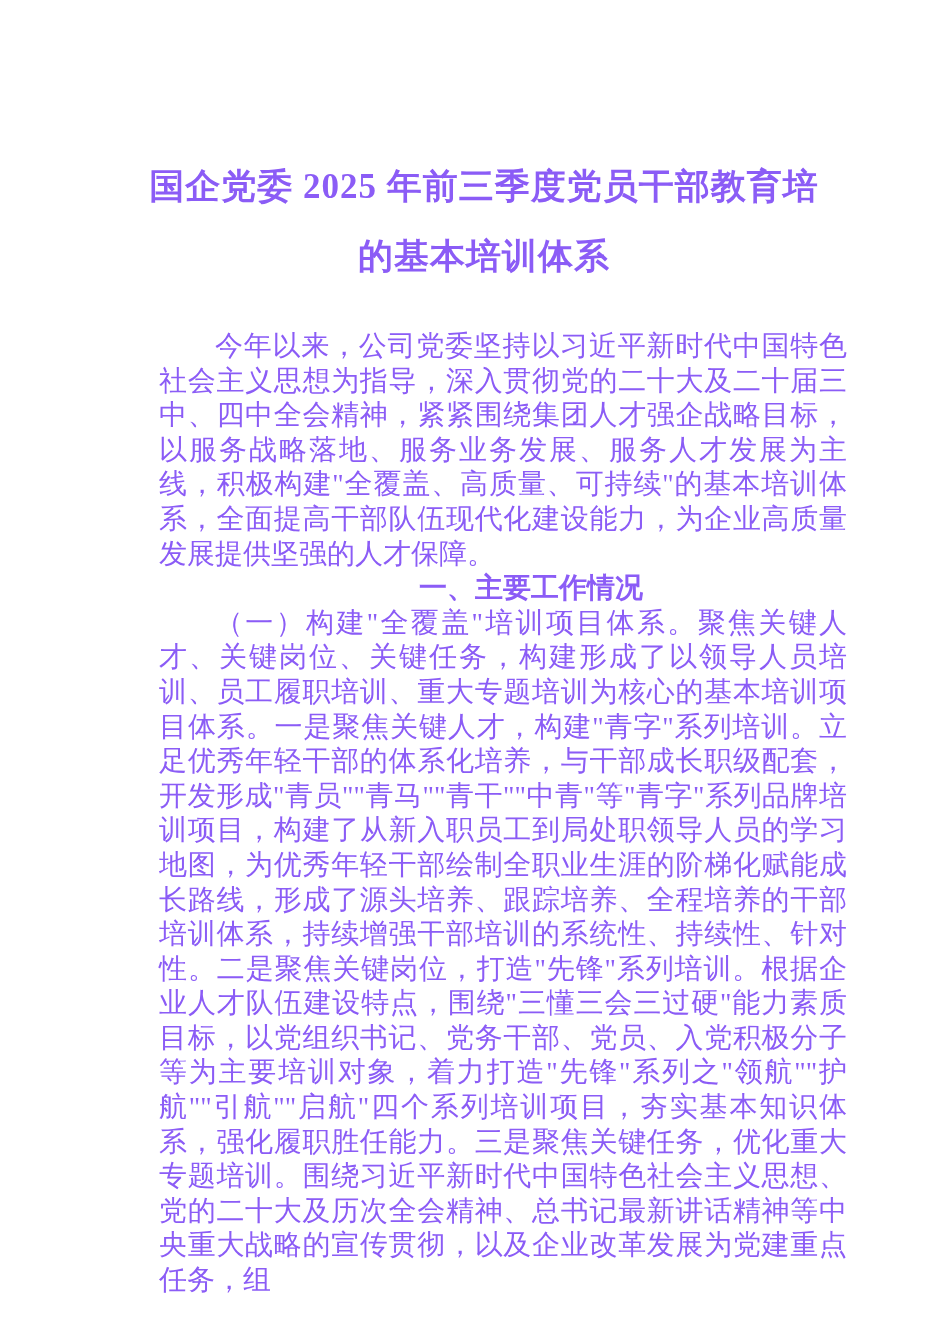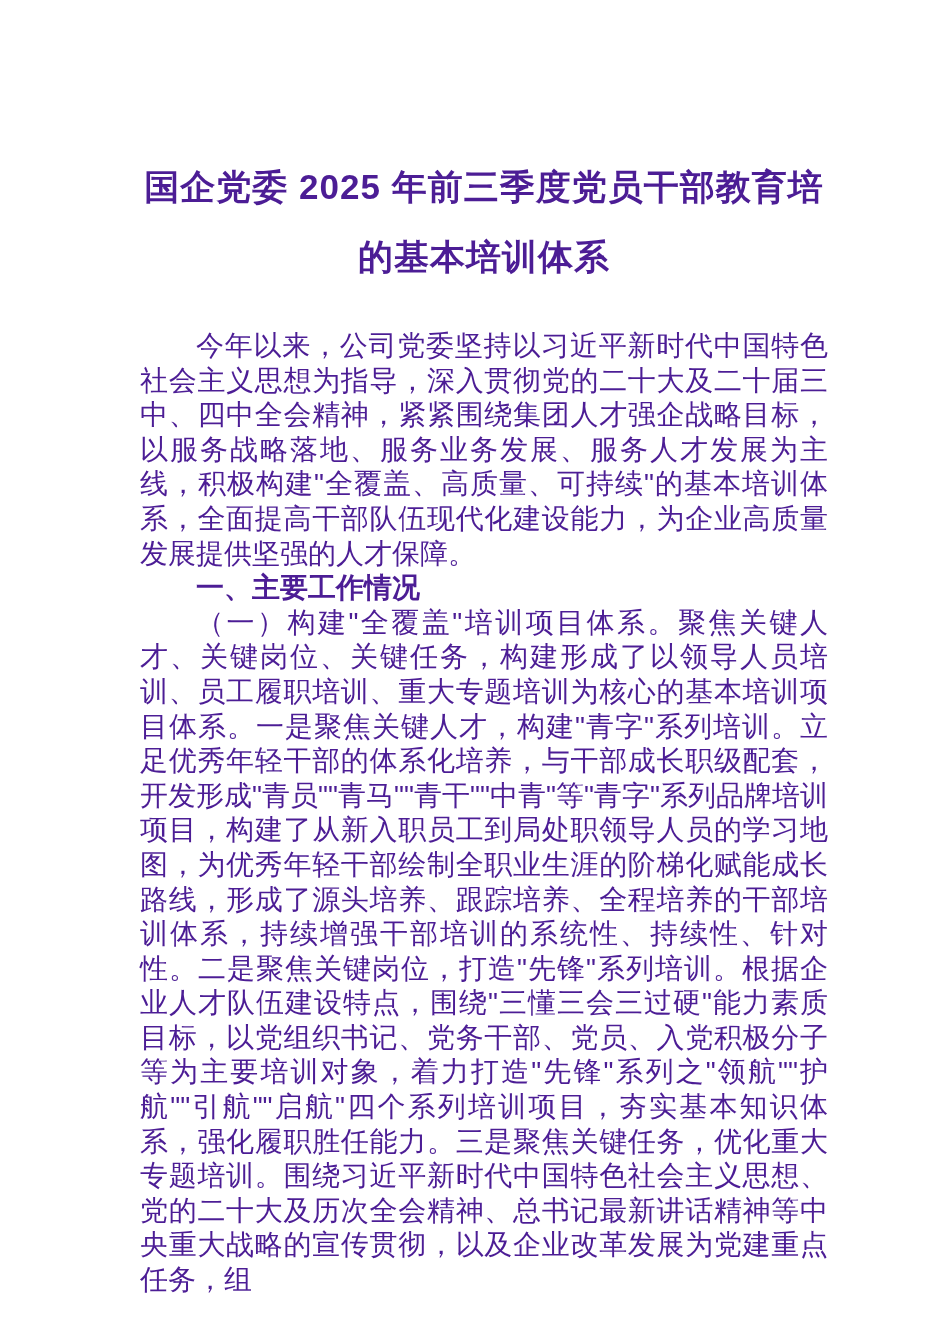--- a/index.html
+++ b/index.html
@@ -6,53 +6,54 @@
     margin: 0;
     padding: 0;
     background: #ffffff;
   }
   .page {
     position: relative;
     width: 950px;
     height: 1344px;
     box-sizing: border-box;
     background: #ffffff;
-    color: #4c1d95;
+    color: #8b5cf6;
     padding: 152px 122px 0 140px;
     overflow: hidden;
-    font-family: Liberation Sans, sans-serif;
+    font-family: Liberation Serif, serif;
     border-radius: 20px;
   }
   .doc-title {
     margin: 0 0 37px 0;
     font-size: 35px;
     font-weight: bold;
     line-height: 70px;
     text-align: center;
     letter-spacing: 1px;
   }
   .title-line {
     display: block;
     white-space: nowrap;
   }
   .doc-body {
     width: 688px;
+    margin-left: 19px;
   }
   .para {
     margin: 0;
     font-size: 28px;
     line-height: 34.6px;
     text-align: justify;
     text-indent: 2em;
     word-break: break-all;
     letter-spacing: 0;
   }
   .para.heading {
     font-weight: bold;
-    text-align: left;
+    text-align: center;
   }
 </style>
 </head>
 <body>
 
 <div class="page">
   <h1 class="doc-title">
     <span class="title-line">国企党委 2025 年前三季度党员干部教育培</span>
     <span class="title-line">的基本培训体系</span>
   </h1>

